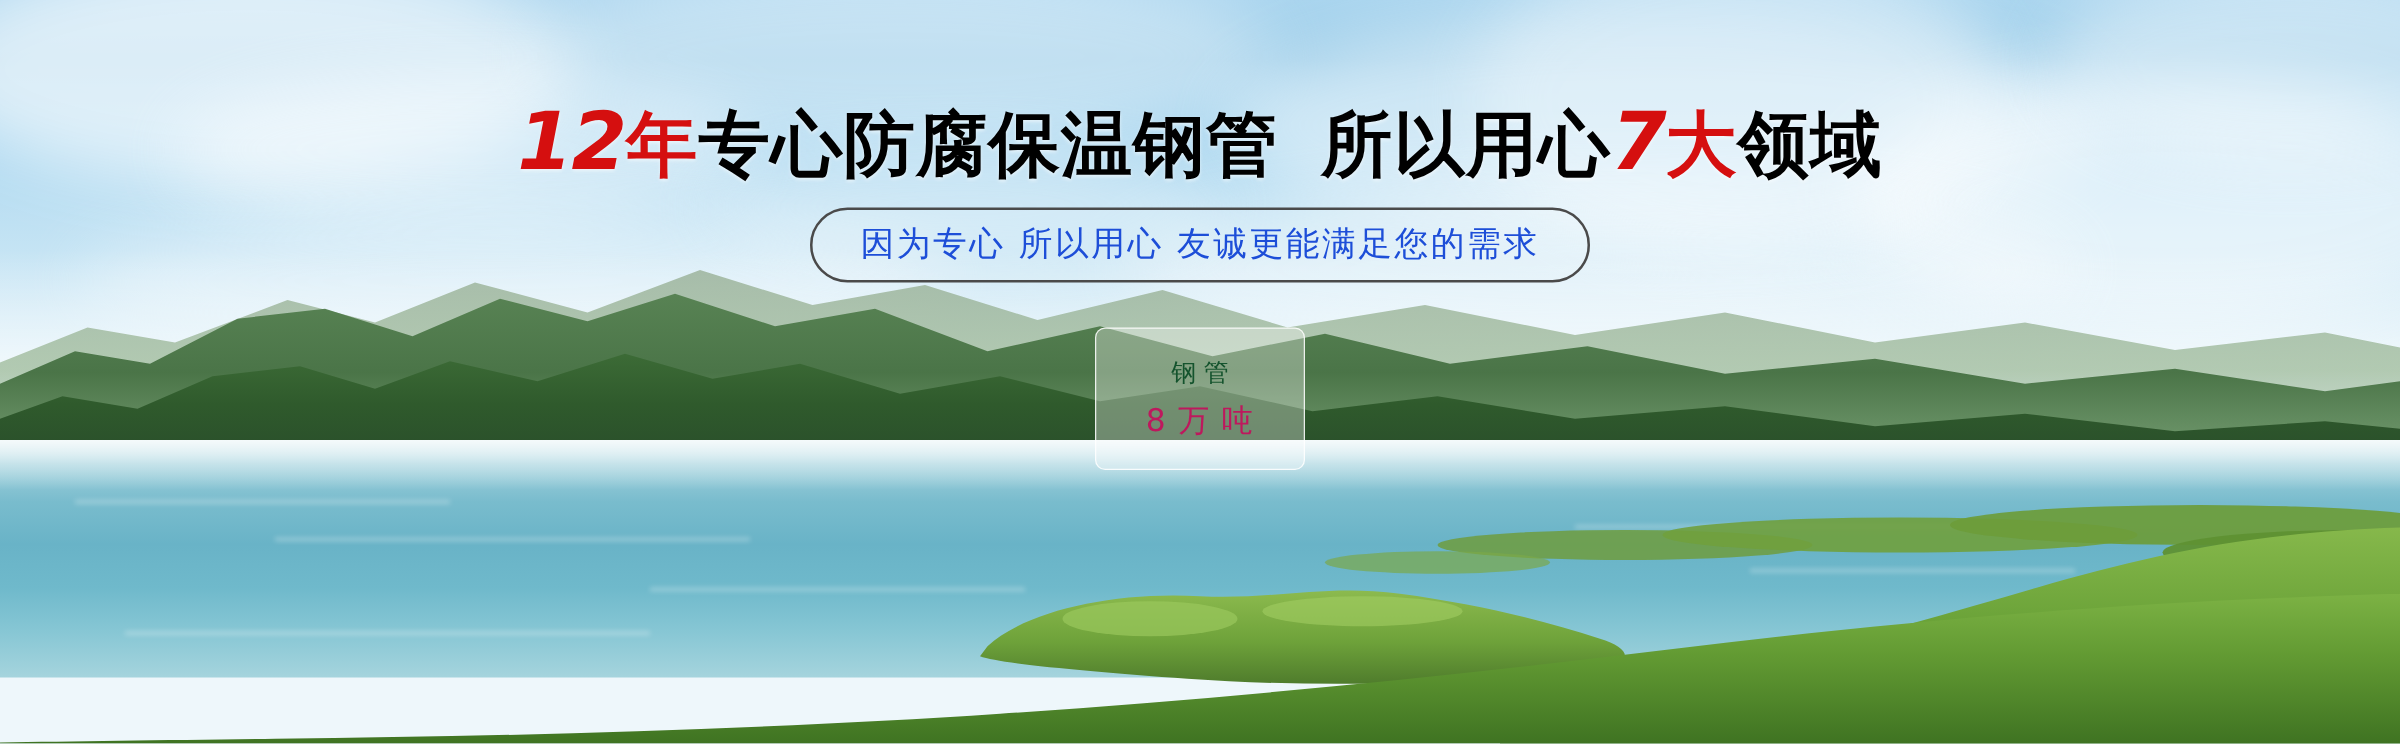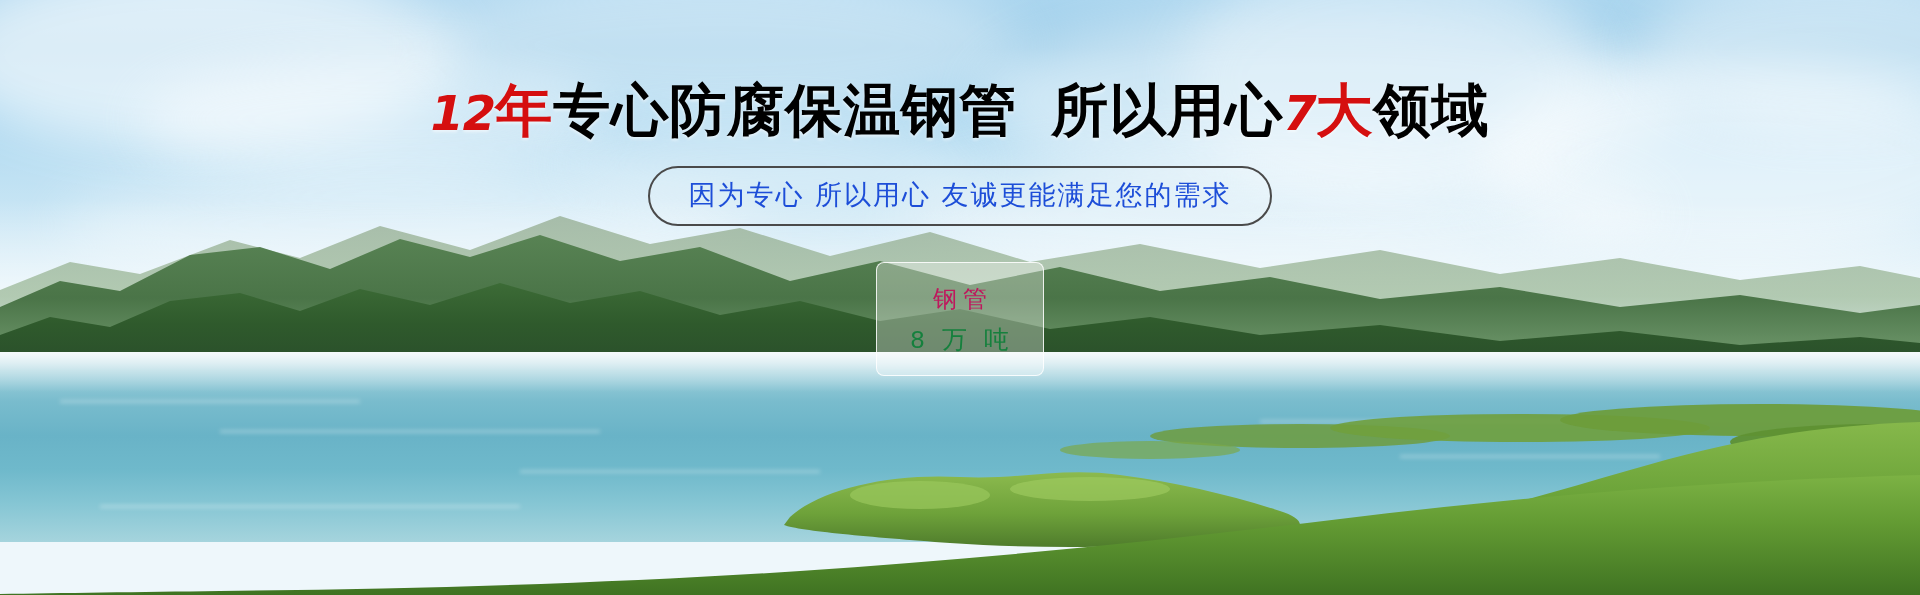--- a/index.html
+++ b/index.html
@@ -138,21 +138,21 @@
     line-height: 1;
     font-weight: bold;
     letter-spacing: 1px;
     font-family: "DejaVu Sans", "Liberation Sans", sans-serif;
     text-shadow: 0 2px 3px rgba(255,255,255,0.55);
   }
   .headline .red {
     color: #d50f0f;
   }
   .headline .num {
-    font-size: 48px;
+    font-size: 64px;
     font-style: italic;
     letter-spacing: -1px;
   }
   .headline .dark {
     color: #000000;
   }
   .headline .gap {
     display: inline-block;
     width: 34px;
   }
@@ -190,31 +190,30 @@
     border: 1px solid rgba(255,255,255,0.85);
     border-radius: 8px;
     background: rgba(255,255,255,0.32);
     display: flex;
     flex-direction: column;
     align-items: center;
     justify-content: center;
     font-family: "DejaVu Sans", "Liberation Sans", sans-serif;
   }
   .card .card-title {
-    color: #be185d;
-    font-size: 24px;
+    color: #14532d;
+    font-size: 20px;
     letter-spacing: 6px;
     text-indent: 6px;
     margin-bottom: 8px;
   }
   .card .card-value {
-    color: #15803d;
+    color: #be185d;
     font-size: 25px;
     letter-spacing: 1px;
-    font-family: Liberation Mono, monospace;
   }
   .card .card-value sup {
     font-size: 15px;
     vertical-align: super;
   }
 </style>
 </head>
 <body>
 
 <div class="banner">

